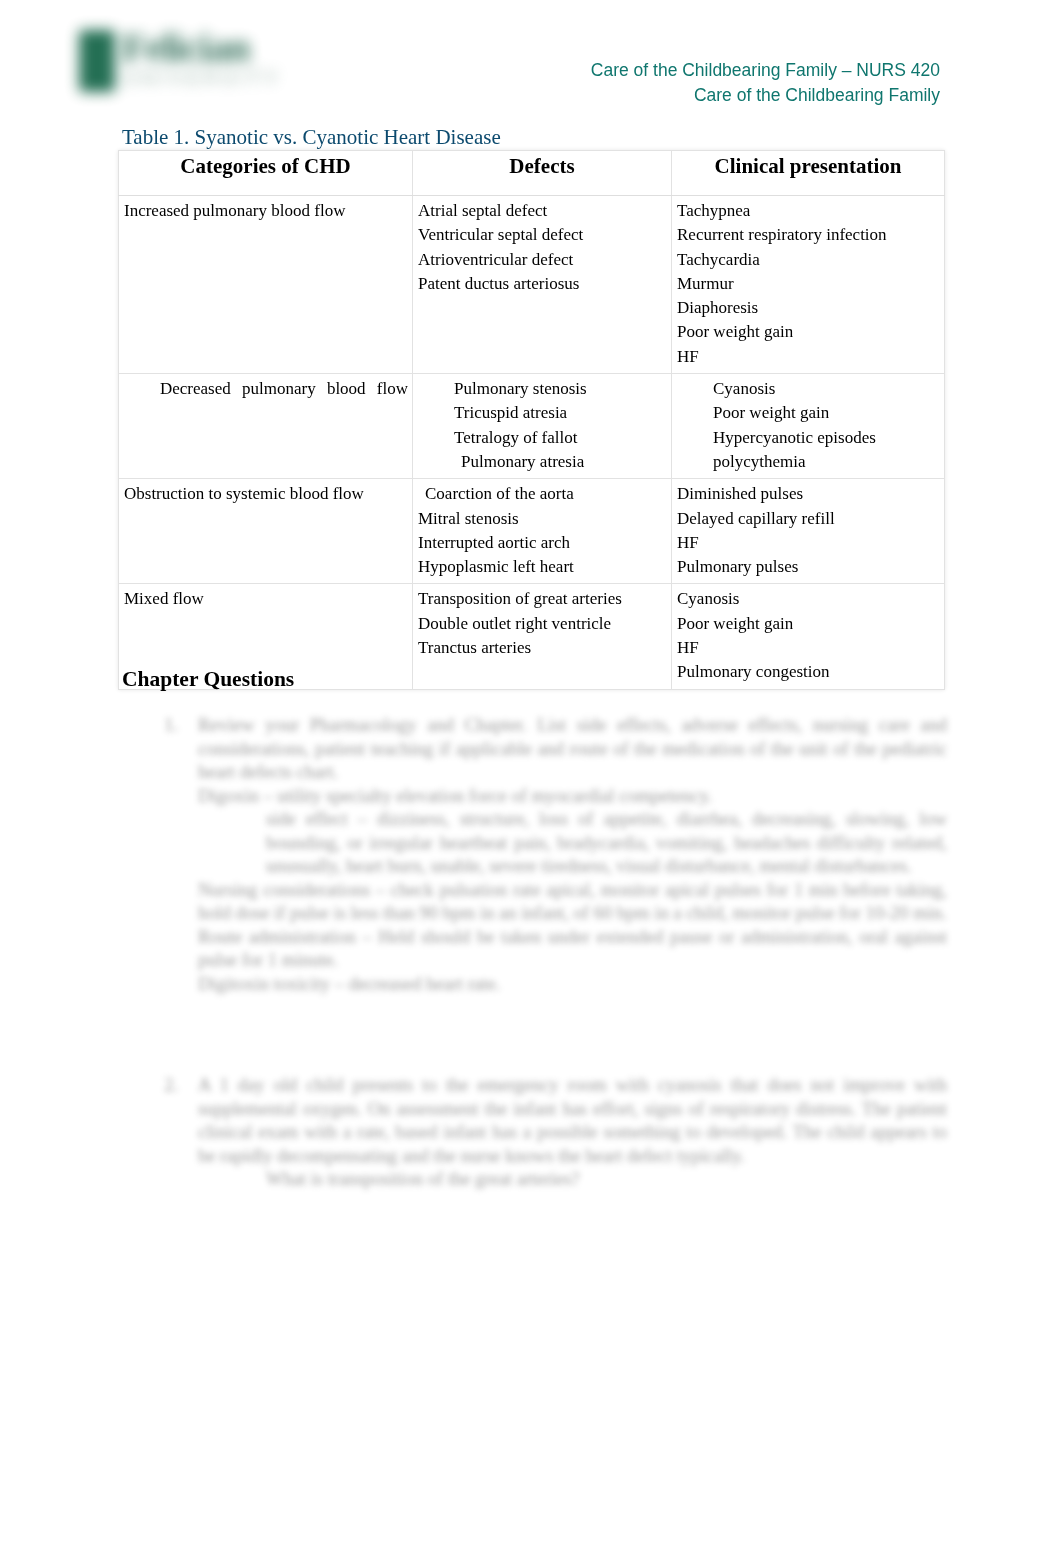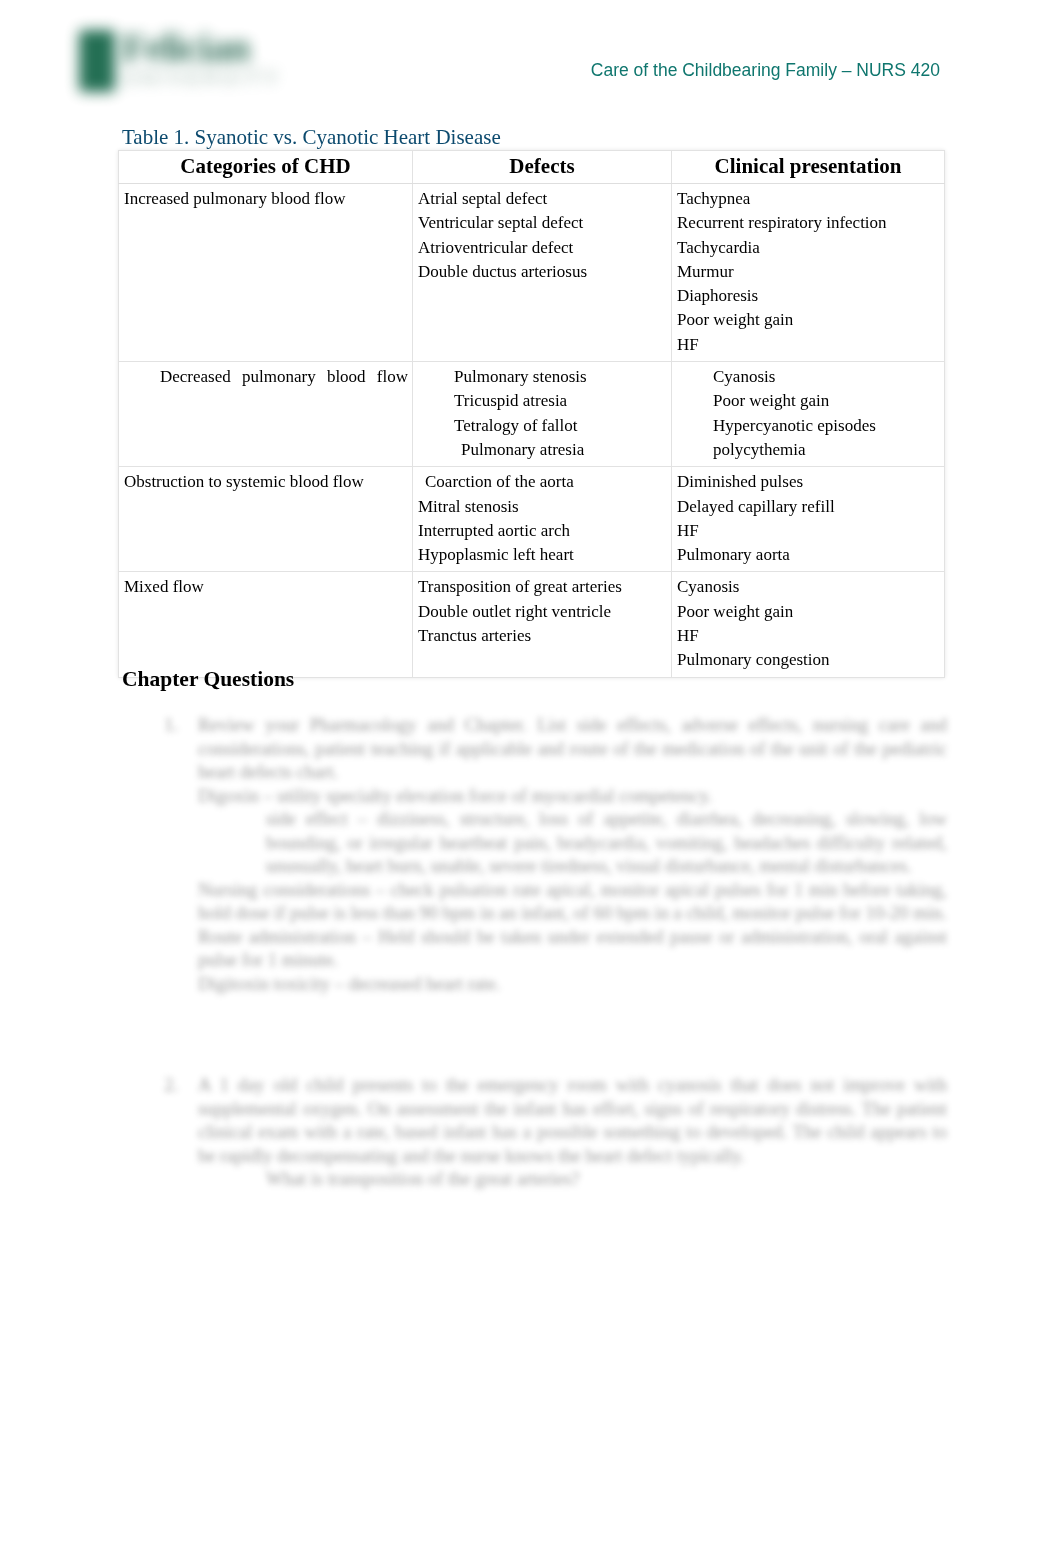--- a/index.html
+++ b/index.html
@@ -99,21 +99,21 @@
     border: 1px solid #e2e2e2;
     vertical-align: top;
     padding: 0;
     background: #ffffff;
   }
   .chd-table th {
     text-align: center;
     font-size: 21px;
     font-weight: bold;
     line-height: 27px;
-    padding: 2px 4px 3px 4px;
+    padding: 2px 4px 15px 4px;
     border-bottom: 1px solid #dedede;
   }
   .col-cat { width: 294px; }
   .col-def { width: 259px; }
   .col-clin { width: 273px; }
 
   .cell {
     padding: 3px 4px 4px 5px;
     font-size: 17px;
     line-height: 24.3px;
@@ -168,20 +168,21 @@
 <body>
 
 <div class="page-header">
   <div class="logo">
     <div class="logo-mark"></div>
     <div class="logo-word">Felician</div>
     <div class="logo-sub">UNIVERSITY</div>
   </div>
   <div class="header-text">
     <div>Care of the Childbearing Family – NURS 420</div>
+    <div>Care of the Childbearing Family</div>
   </div>
 </div>
 
 <div class="table-caption">Table 1. Syanotic vs. Cyanotic Heart Disease</div>
 
 <table class="chd-table">
   <colgroup>
     <col class="col-cat">
       <col class="col-def">
       <col class="col-clin">
@@ -199,21 +200,21 @@
       <td>
         <div class="cell">
             <div class="line">Increased pulmonary blood flow</div>
           </div>
       </td>
       <td>
         <div class="cell">
           <div class="line">Atrial septal defect</div>
           <div class="line">Ventricular septal defect</div>
           <div class="line">Atrioventricular defect</div>
-          <div class="line">Double ductus arteriosus</div>
+          <div class="line">Patent ductus arteriosus</div>
         </div>
       </td>
       <td>
         <div class="cell">
           <div class="line">Tachypnea</div>
           <div class="line">Recurrent respiratory infection</div>
           <div class="line">Tachycardia</div>
           <div class="line">Murmur</div>
           <div class="line">Diaphoresis</div>
           <div class="line">Poor weight gain</div>
@@ -254,21 +255,21 @@
           <div class="line">Mitral stenosis</div>
           <div class="line">Interrupted aortic arch</div>
           <div class="line">Hypoplasmic left heart</div>
         </div>
       </td>
       <td>
         <div class="cell">
           <div class="line">Diminished pulses</div>
           <div class="line">Delayed capillary refill</div>
           <div class="line">HF</div>
-          <div class="line">Pulmonary aorta</div>
+          <div class="line">Pulmonary pulses</div>
         </div>
       </td>
     </tr>
 
     <tr class="row4">
       <td>
         <div class="cell">
             <div class="line">Mixed flow</div>
           </div>
       </td>

